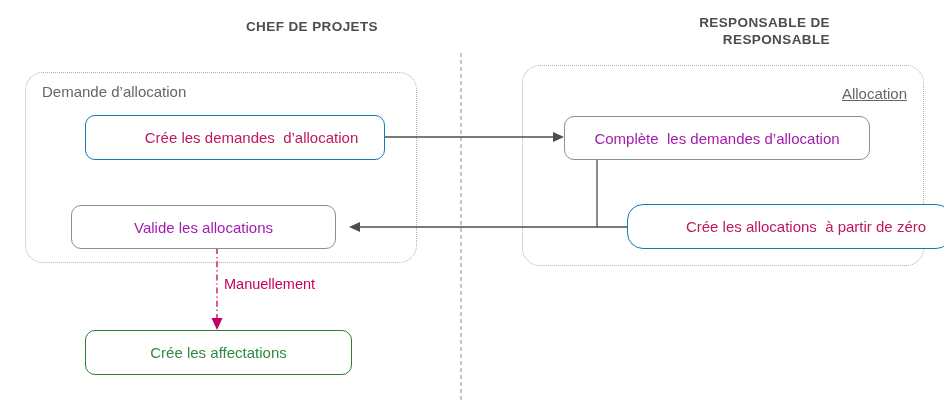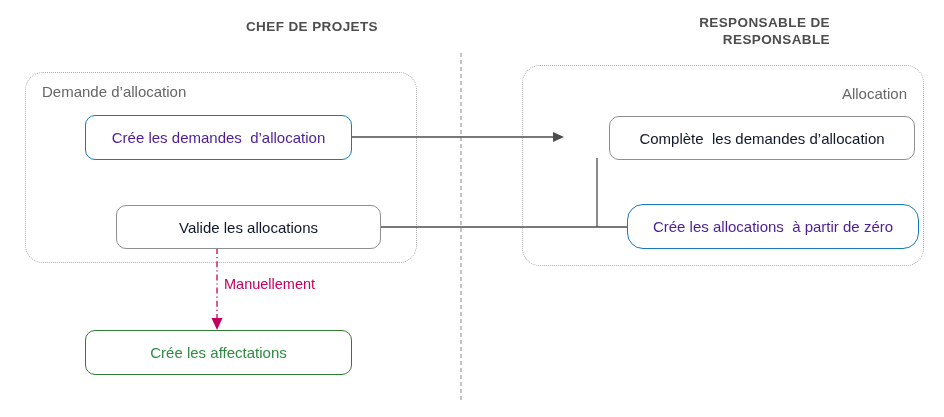--- a/index.html
+++ b/index.html
@@ -15,27 +15,27 @@
   .lane-header.right{left:630px;top:14px;width:200px;}
   .group{
     position:absolute;border:1px dotted #b0b0b0;border-radius:18px;background:transparent;
   }
   .group.left{left:25px;top:72px;width:390px;height:189px;}
   .group.right{left:522px;top:65px;width:400px;height:199px;}
   .group-label{
     position:absolute;font-size:15px;color:#666666;white-space:nowrap;
   }
   .group-label.tl{left:16px;top:10px;}
-  .group-label.tr{right:16px;top:19px;text-align:left;}
+  .group-label.tr{right:16px;top:19px;text-align:left;text-decoration:underline;}
   .node{
     position:absolute;display:flex;align-items:center;justify-content:center;
     border-radius:10px;background:#ffffff;font-size:15px;white-space:pre;text-align:center;
   }
-  .node.blue{border:1.6px solid #1779b5;color:#4c1d95;}
-  .node.gray{border:1.3px solid #8f8f8f;color:#0f172a;margin-left:45px;}
+  .node.blue{border:1.6px solid #1779b5;color:#be185d;padding-left:33px;}
+  .node.gray{border:1.3px solid #8f8f8f;color:#a21caf;}
   .node.green{border:1.4px solid #2f7d32;color:#2e8b40;}
   .node.n-create-requests{left:85px;top:115px;width:265px;height:43px;}
   .node.n-complete-requests{left:564px;top:116px;width:304px;height:42px;}
   .node.n-validate{left:71px;top:205px;width:263px;height:42px;}
   .node.n-create-alloc{left:627px;top:204px;width:290px;height:43px;border-radius:16px;}
   .node.n-create-assign{left:85px;top:330px;width:265px;height:43px;}
   .edge-label{
     position:absolute;left:224px;top:276px;font-size:14.5px;color:#c5005f;white-space:nowrap;
   }
   svg.connectors{position:absolute;left:0;top:0;pointer-events:none;}

